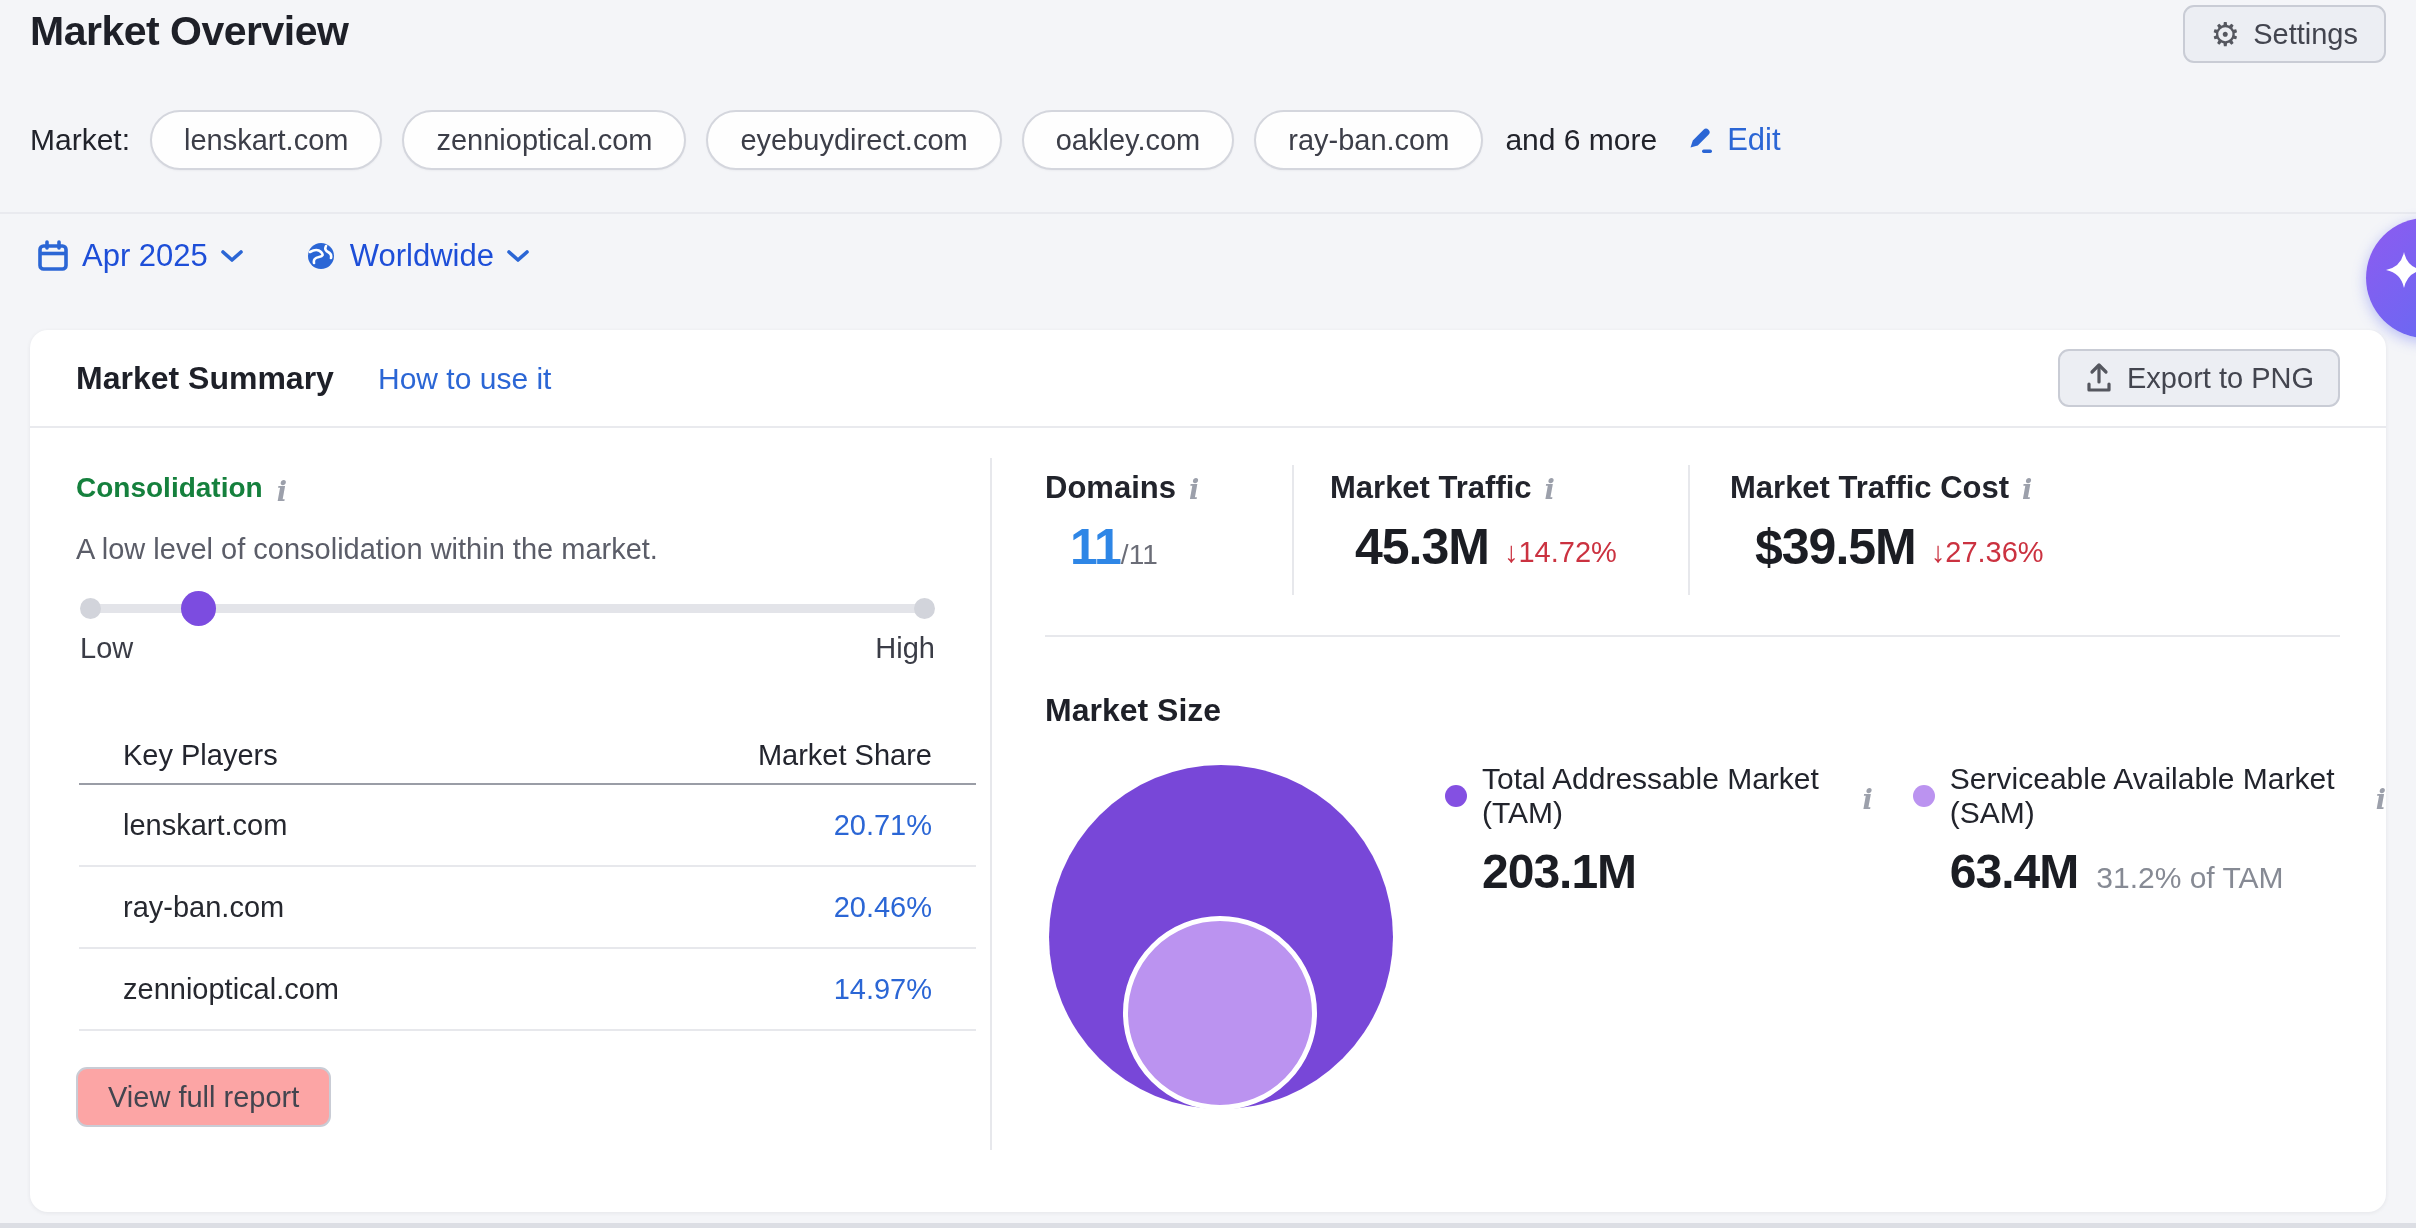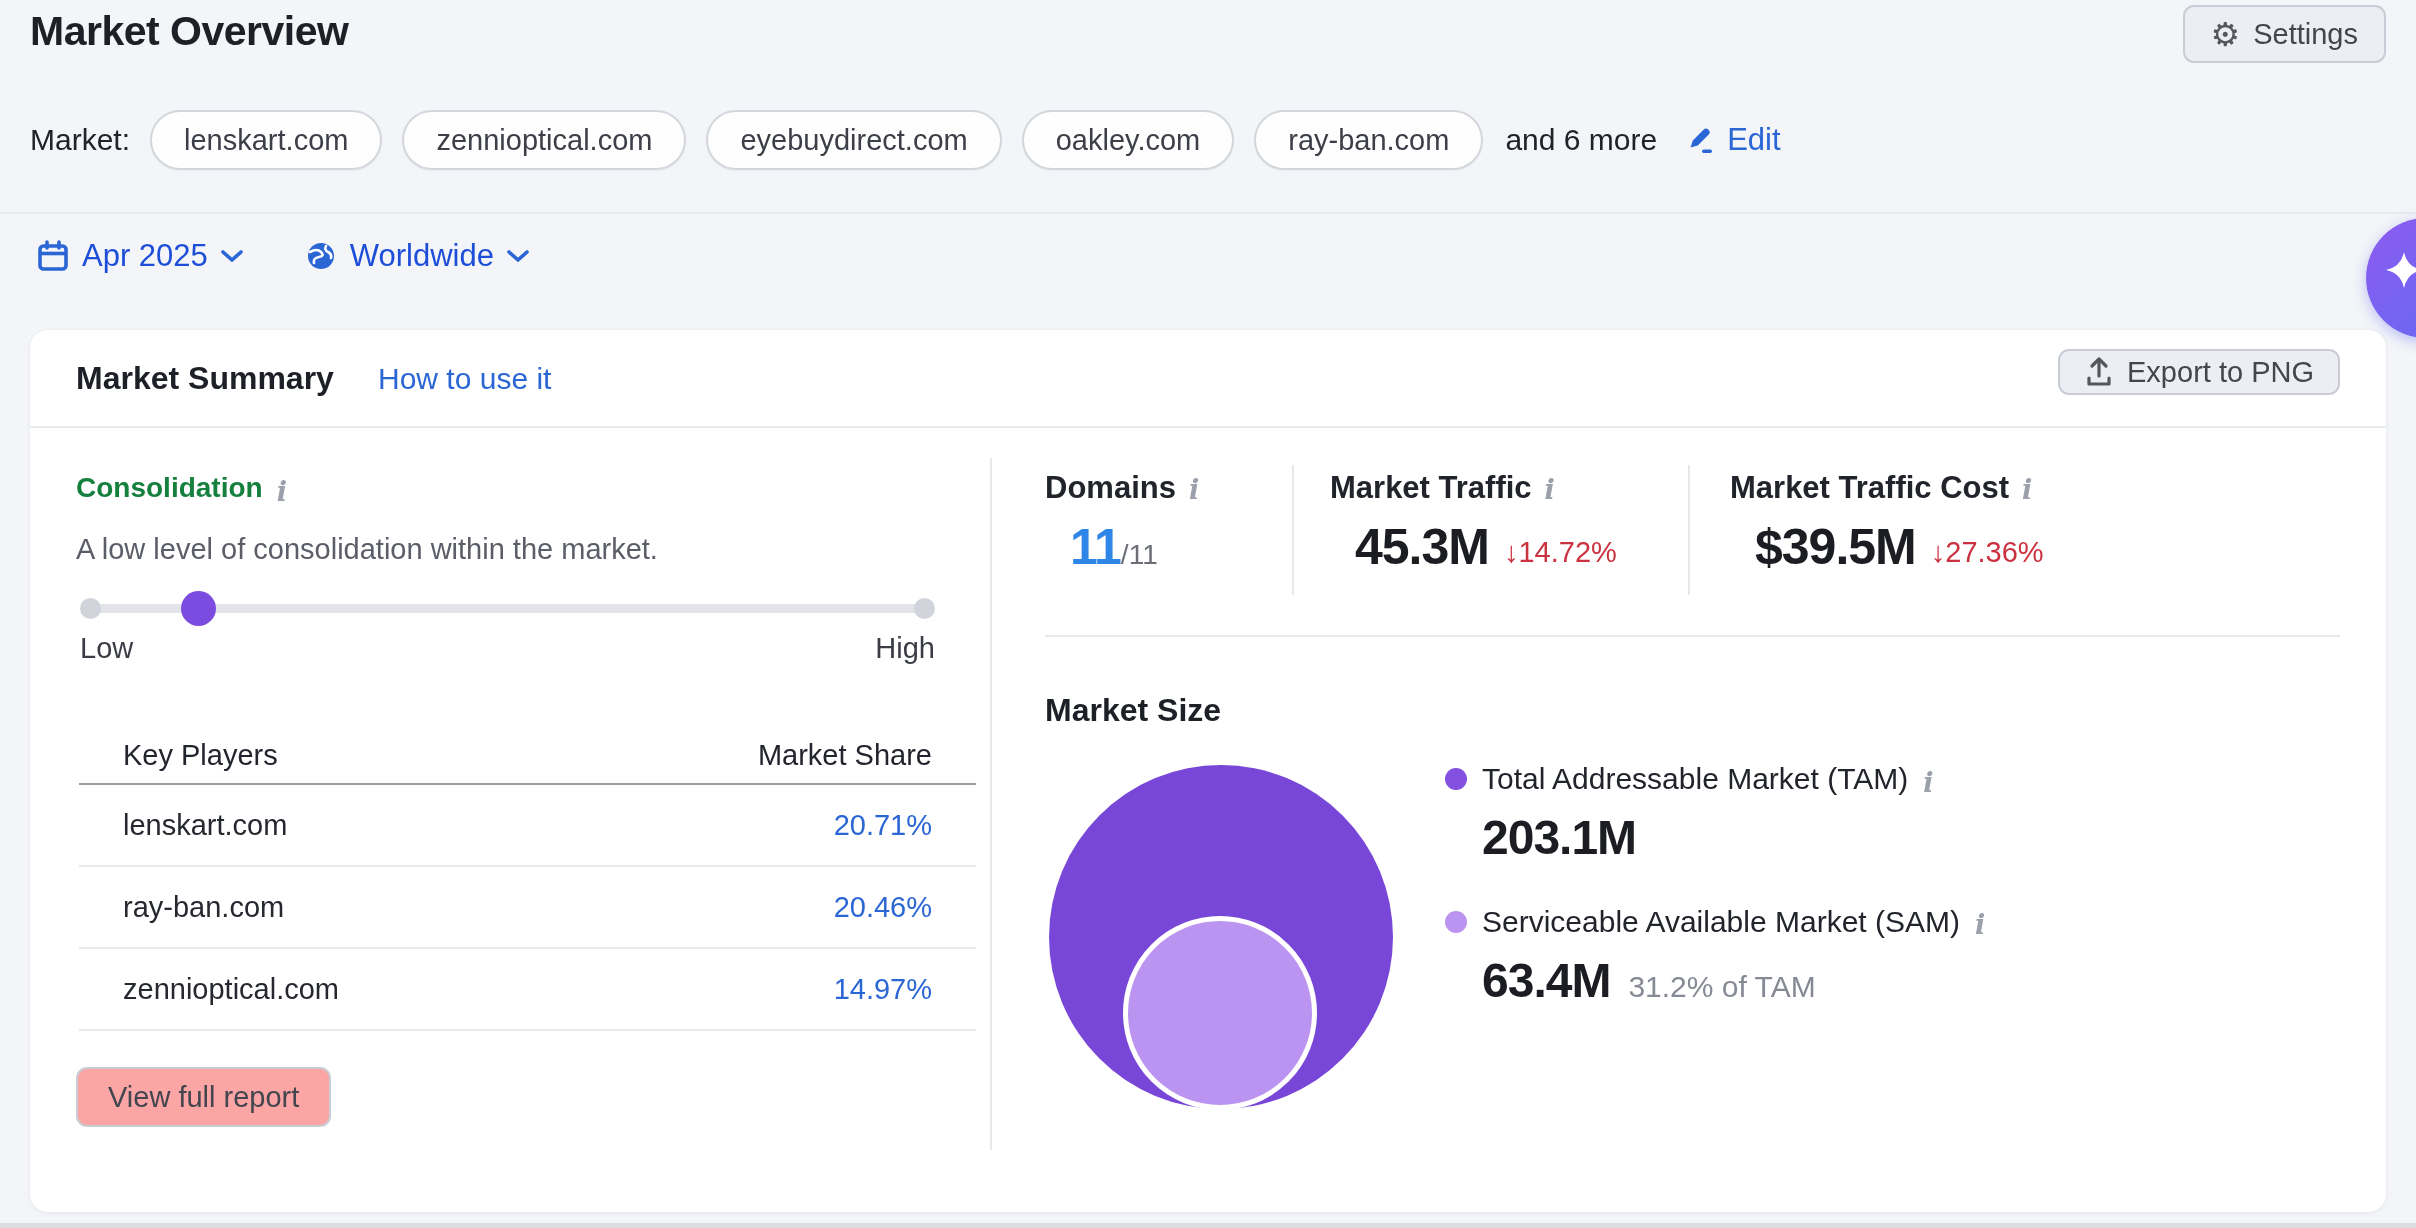--- a/index.html
+++ b/index.html
@@ -48,21 +48,21 @@
     cursor:pointer; box-shadow:0 4px 14px rgba(95,108,243,.4);
   }
 
   
   .card {
     position:absolute; left:30px; top:330px; width:2356px; height:882px;
     background:#ffffff; border-radius:18px; box-shadow:0 1px 4px rgba(30,32,40,.07);
   }
   .card-header-title { position:absolute; left:46px; top:30px; font-size:32px; font-weight:700; color:#1e2028; }
   .howto-link { position:absolute; left:348px; top:32px; font-size:30px; color:#2b66d5; cursor:pointer; text-decoration:none; }
-  .export-btn { position:absolute; right:46px; top:19px; height:46px; padding:0 24px; }
+  .export-btn { position:absolute; right:46px; top:19px; height:58px; padding:0 24px; }
   .card-divider { position:absolute; left:0; top:96px; width:100%; height:2px; background:#e9eaee; }
 
   
   .section-title-row { position:absolute; display:flex; align-items:flex-start; gap:14px; }
   .consol-title-row { left:46px; top:142px; }
   .section-title { font-size:28px; font-weight:700; color:#15803d;text-align:center; }
   .info-i {
     font-family:"DejaVu Serif","Liberation Serif",serif; font-style:italic; font-weight:700;
     color:#9ca0ab; font-size:27px; line-height:1; padding-top:6px; cursor:pointer;
   }
@@ -104,21 +104,21 @@
   .stat-divider { position:absolute; top:135px; width:2px; height:130px; background:#e7e8ec; }
   .stat-divider.d1 { left:1262px; } .stat-divider.d2 { left:1658px; }
   .h-divider { position:absolute; left:1015px; top:305px; width:1295px; height:2px; background:#e7e8ec; }
 
   
   .ms-title { position:absolute; left:1015px; top:362px; font-size:32px; font-weight:700; color:#1e2028; }
   .circle { position:absolute; border-radius:50%; }
   .tam-circle { left:1019px; top:435px; width:344px; height:344px; background:#7847d8; }
   .sam-circle { left:1093px; top:586px; width:194px; height:194px; background:#bb93f0; border:5px solid #ffffff; }
 
-  .legend { position:absolute; left:1415px; top:432px; display:flex; flex-direction:column; gap:40px; }
+  .legend { position:absolute; left:1415px; top:432px; display:flex; flex-direction:row; gap:40px; }
   .legend-item { display:flex; flex-direction:column; }
   .legend-head { display:flex; align-items:center; gap:15px; }
   .legend-dot { width:22px; height:22px; border-radius:50%; flex:0 0 auto; }
   .legend-dot.tam { background:#8450e2; }
   .legend-dot.sam { background:#bb93f0; }
   .legend-label { font-size:30px; color:#22242c; }
   .legend-value-row { display:flex; align-items:baseline; margin-left:37px; margin-top:16px; }
   .legend-value { font-size:48px; font-weight:700; letter-spacing:-1px; color:#1b1d23; line-height:1.1; }
   .legend-note { font-size:30px; color:#868a94; margin-left:18px; }
 

